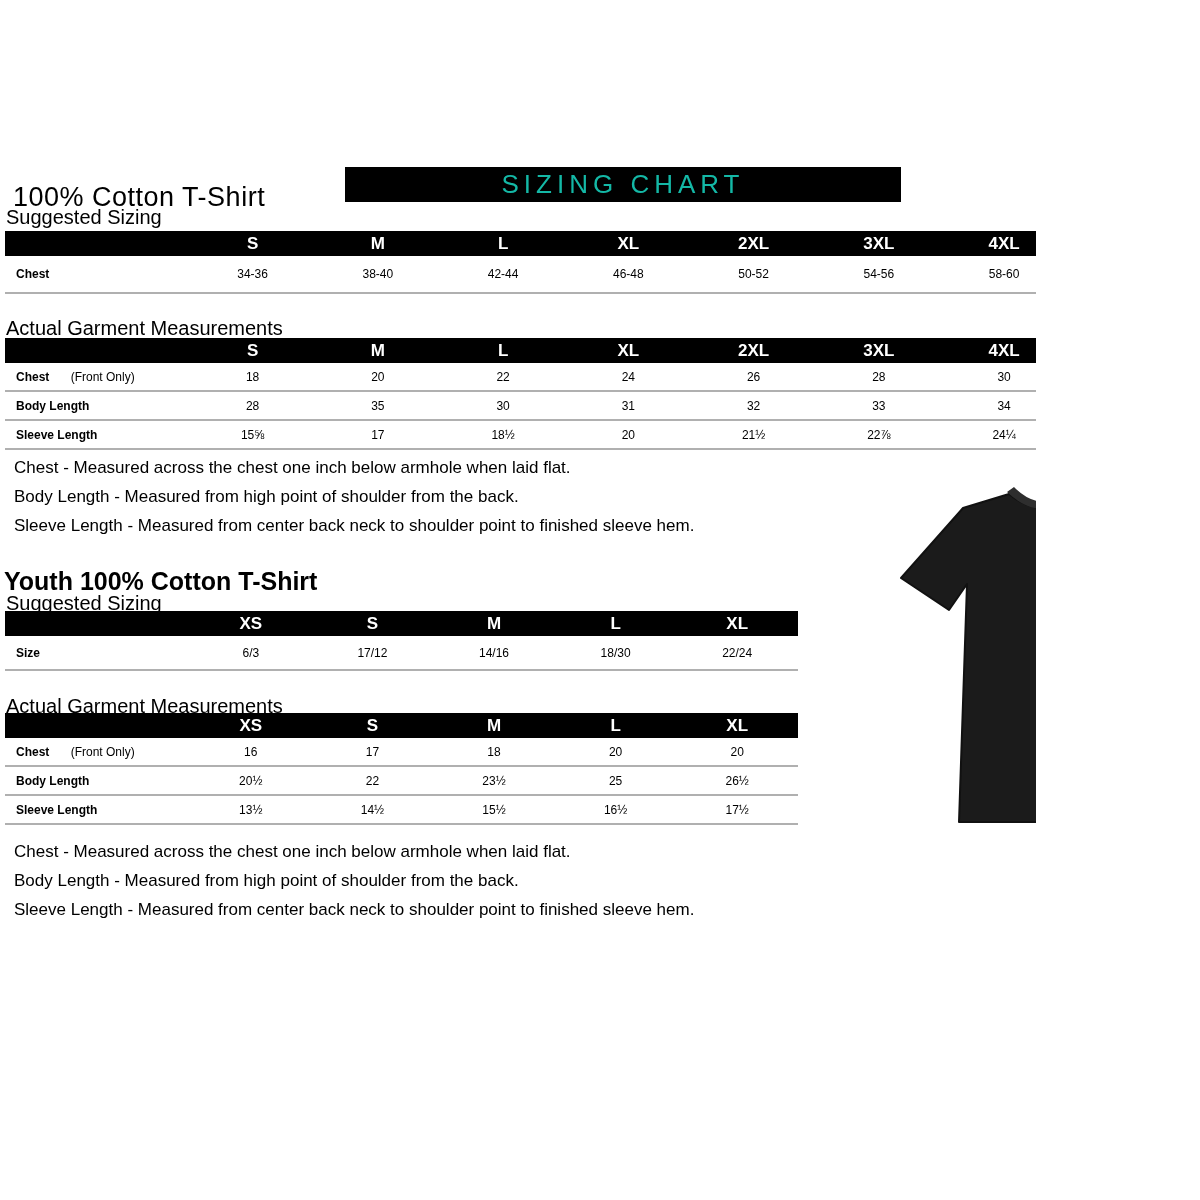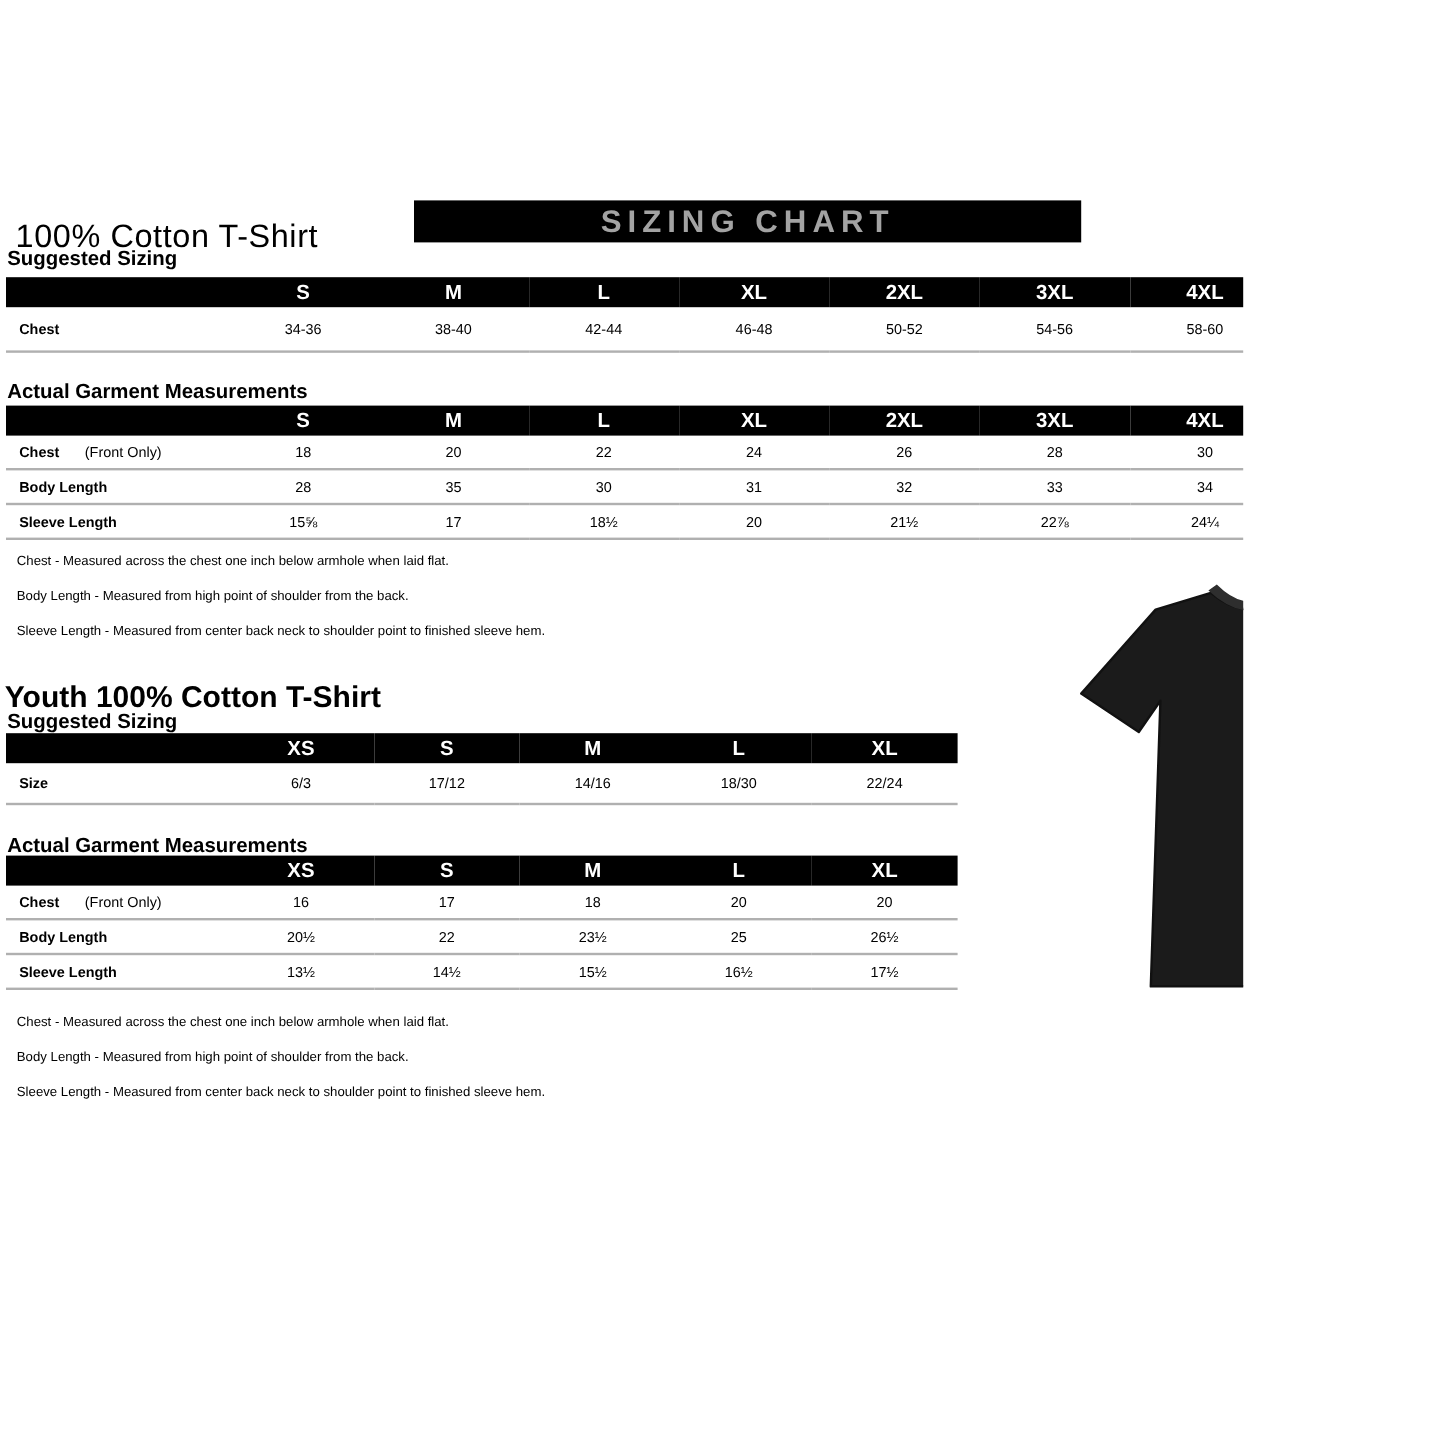--- a/index.html
+++ b/index.html
@@ -1,23 +1,23 @@
 <!DOCTYPE html>
 <html><head>
 <meta charset="utf-8">
 <style>
   html,body{margin:0;padding:0;}
   body{background:#ffffff;font-family:"Liberation Sans", sans-serif;color:#000;}
   .page{position:relative;width:1036px;height:1200px;background:#fff;overflow:hidden;}
 
   .page-title{position:absolute;left:13px;top:164px;font-size:27px;font-weight:400;letter-spacing:0.5px;}
-  .banner{position:absolute;left:345px;top:167px;width:556px;height:35px;background:#000;color:#a3a3a3;
-          font-size:26px;font-weight:bold;letter-spacing:5px;text-align:center;line-height:35px;}
-
-  .section-label{position:absolute;font-size:17px;font-weight:700;}
+  .banner{position:absolute;left:345px;top:167px;width:556px;height:35px;background:#000;color:#14b8a6;
+          font-size:26px;font-weight:normal;letter-spacing:5px;text-align:center;line-height:35px;}
+
+  .section-label{position:absolute;font-size:20px;font-weight:400;}
   .lbl-adult-suggested{left:6px;top:206px;}
   .lbl-adult-actual{left:6px;top:317px;}
   .lbl-youth-suggested{left:6px;top:592px;}
   .lbl-youth-actual{left:6px;top:695px;}
 
   table.size-table{position:absolute;border-collapse:collapse;table-layout:fixed;}
   .size-table th{background:#000;color:#fff;font-weight:bold;font-size:17px;height:25px;padding:0;text-align:center;}
   .size-table td{font-size:12px;text-align:center;padding:0;border-bottom:2px solid #b0b0b0;}
   .size-table td.label-col, .size-table th.label-col{width:185px;}
   .size-table td.label-col{text-align:left;padding-left:11px;}
@@ -28,21 +28,21 @@
   #adult-suggested-table td{height:36px;}
   #adult-actual-table{left:5px;top:338px;width:1187px;}
   #adult-actual-table td{height:27px;}
   #youth-suggested-table{left:5px;top:611px;width:793px;}
   #youth-suggested-table td{height:33px;}
   #youth-actual-table{left:5px;top:713px;width:793px;}
   #youth-actual-table td{height:27px;}
 
   .youth-title{position:absolute;left:4px;top:546px;font-size:25px;font-weight:bold;}
 
-  .notes{position:absolute;left:14px;font-size:11px;}
+  .notes{position:absolute;left:14px;font-size:17px;}
   .notes-adult{top:459px;}
   .notes-youth{top:843px;}
   .note-line{margin:0 0 11px 0;line-height:18px;}
 
   .shirt-wrap{position:absolute;left:897px;top:478px;width:292px;height:358px;}
 </style>
 </head>
 <body>
 
 <div class="page">

